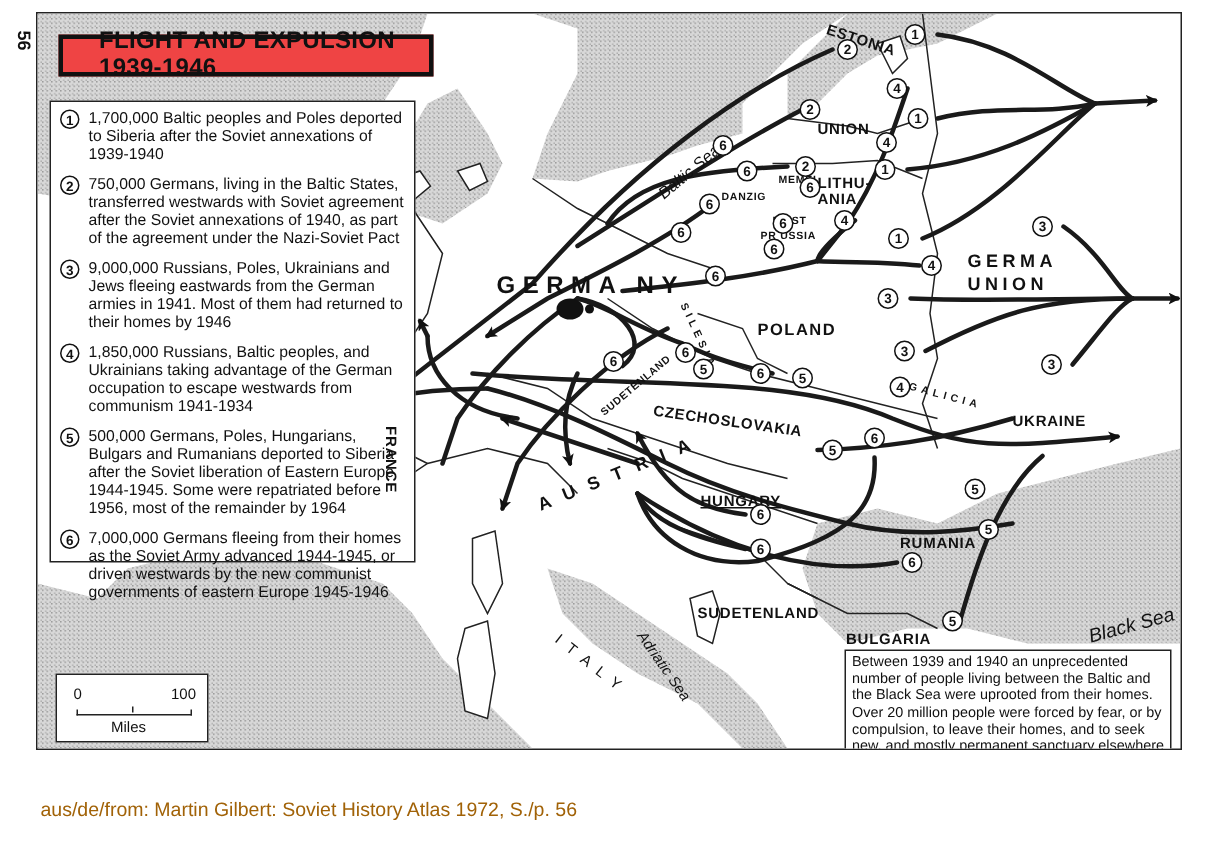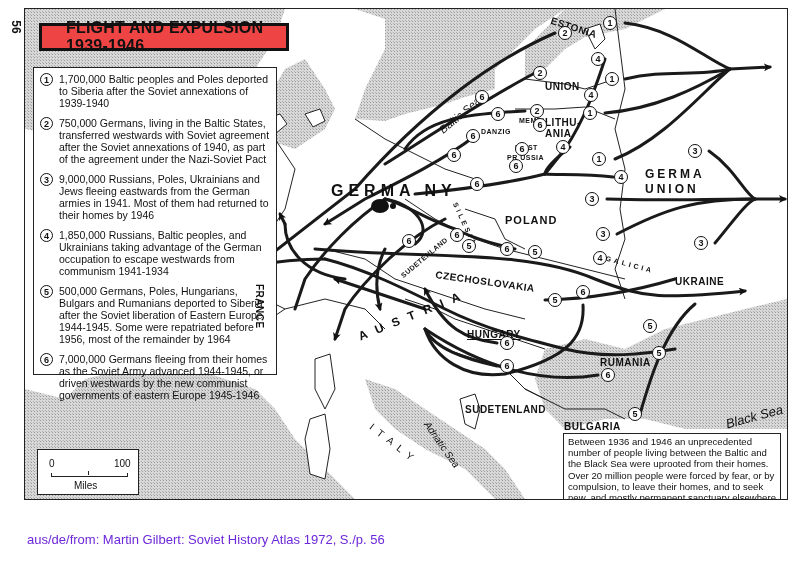--- a/index.html
+++ b/index.html
@@ -17,21 +17,21 @@
   .scale { position: absolute; left: 12px; top: 440px; width: 102px; height: 46px; background: #fff; border: 1px solid #222; box-sizing: border-box; }
   .scale .s0 { position: absolute; left: 11px; top: 8px; font-size: 10px; }
   .scale .s200 { position: absolute; left: 76px; top: 8px; font-size: 10px; }
   .scale .bar { position: absolute; left: 13px; top: 23px; width: 75px; height: 3px; border-left: 1px solid #222; border-right: 1px solid #222; border-bottom: 1px solid #222; }
   .scale .tick { position: absolute; left: 50px; top: 21px; width: 1px; height: 4px; background: #222; }
   .scale .unit { position: absolute; left: 36px; top: 30px; font-size: 10px; }
   .country { position: absolute; font-weight: bold; font-size: 10px; letter-spacing: 0.5px; white-space: nowrap; }
   .country.big { font-size: 16px; letter-spacing: 5px; }
   .sea { position: absolute; font-size: 11px; font-style: italic; white-space: nowrap; }
   .marker { position: absolute; width: 14px; height: 14px; border: 1.5px solid #111; border-radius: 50%; background: #fff; font-size: 9px; font-weight: bold; display: flex; align-items: center; justify-content: center; box-sizing: border-box; }
-  .caption { position: absolute; left: 27px; top: 532px; font-size: 13px; color: #6d28d9; }
+  .caption { position: absolute; left: 27px; top: 532px; font-size: 13px; color: #a16207; }
 </style>
 </head>
 <body>
 
 <div class="page-num">56</div>
 
 <div class="frame">
   <svg class="map" width="762" height="490" viewBox="0 0 762 490">
     <defs>
       <pattern id="hatch" width="3" height="3" patternUnits="userSpaceOnUse">
@@ -238,16 +238,16 @@
     </div>
 
   <div class="scale">
     <span class="s0">0</span>
     <span class="s200">100</span>
     <div class="bar"></div>
     <div class="tick"></div>
     <span class="unit">Miles</span>
   </div>
 
-  <div class="summary">Between 1936 and 1946 an unprecedented number of people living between the Baltic and the Black Sea were uprooted from their homes. Over 20 million people were forced by fear, or by compulsion, to leave their homes, and to seek new, and mostly permanent sanctuary elsewhere</div>
+  <div class="summary">Between 1939 and 1940 an unprecedented number of people living between the Baltic and the Black Sea were uprooted from their homes. Over 20 million people were forced by fear, or by compulsion, to leave their homes, and to seek new, and mostly permanent sanctuary elsewhere</div>
 </div>
 
 <div class="caption">aus/de/from: Martin Gilbert: Soviet History Atlas 1972, S./p. 56</div>
 
 </body></html>

